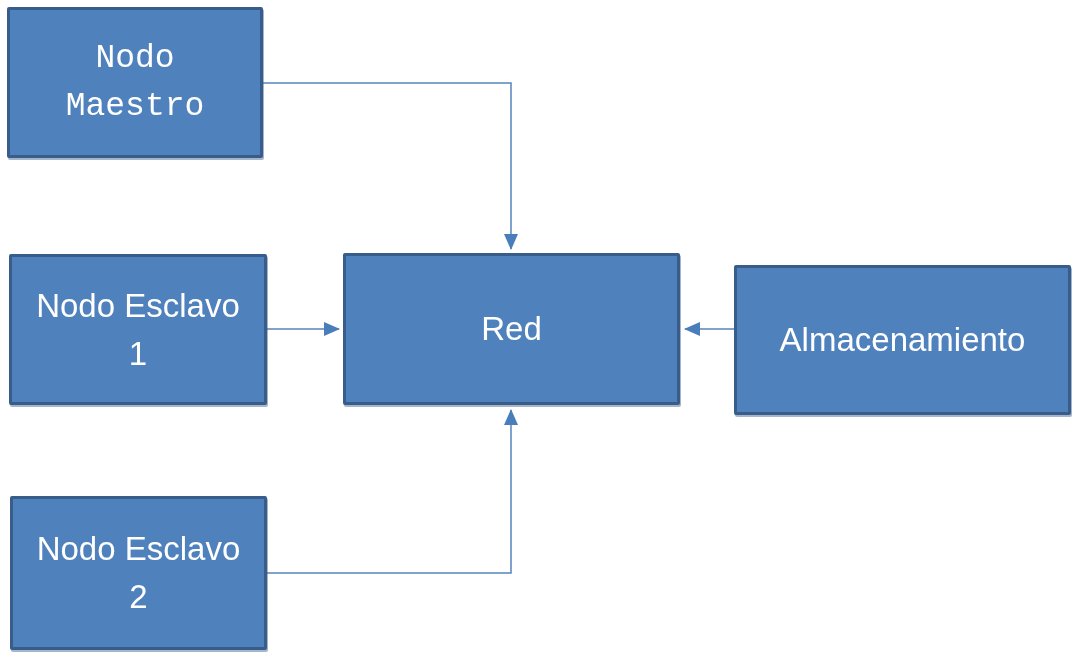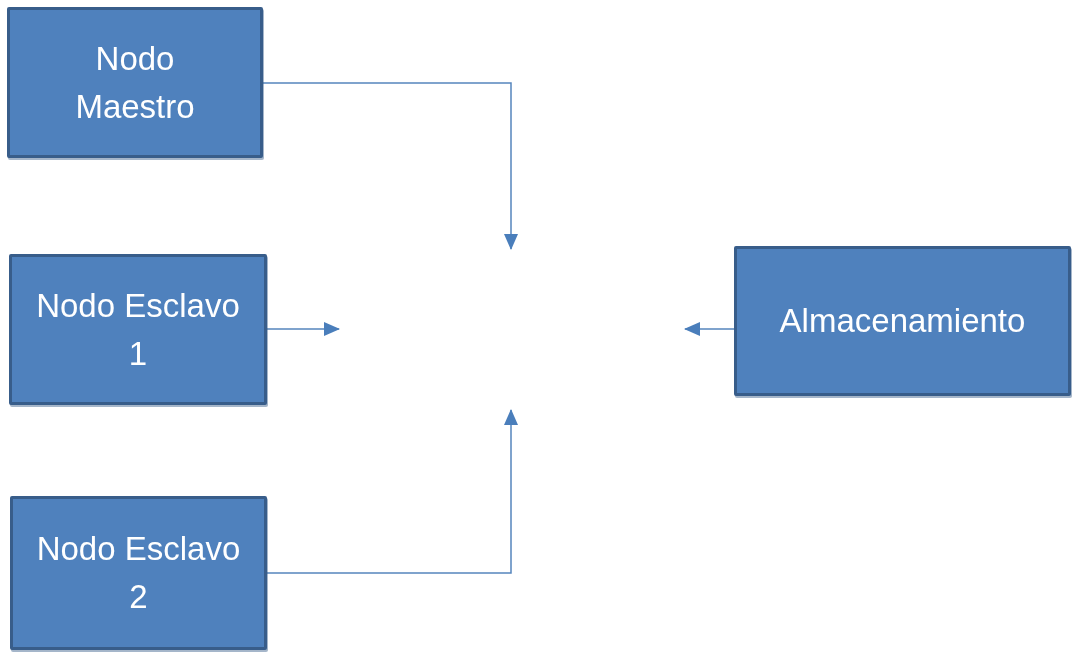--- a/index.html
+++ b/index.html
@@ -33,25 +33,25 @@
     align-items: center;
     justify-content: center;
     text-align: center;
     color: #ffffff;
     font-size: 33px;
     line-height: 1.45;
     white-space: pre-line;
     box-shadow: 1px 2px 0 rgba(56, 93, 138, 0.45);
   }
   
-  #node-nodo-maestro       { left: 7px;   top: 7px;   width: 256px; height: 151px; }
+  #node-nodo-maestro       { left: 7px;   top: 7px;   width: 256px; height: 151px; font-family: Liberation Mono, monospace; }
   #node-red-electrica-ups  { left: 735px; top: 8px;   width: 332px; height: 149px; }
   #node-nodo-esclavo-1     { left: 9px;   top: 254px; width: 258px; height: 151px; }
   #node-red                { left: 343px; top: 253px; width: 337px; height: 152px; }
-  #node-almacenamiento     { left: 734px; top: 246px; width: 337px; height: 150px; }
+  #node-almacenamiento     { left: 734px; top: 265px; width: 337px; height: 150px; }
   #node-nodo-esclavo-2     { left: 10px;  top: 496px; width: 257px; height: 154px; }
   #node-aire-acondicionado { left: 738px; top: 497px; width: 330px; height: 150px; }
 </style>
 </head>
 <body>
 
 <div class="canvas">
 
   <svg class="connector-layer" width="1082" height="657" viewBox="0 0 1082 657" xmlns="http://www.w3.org/2000/svg">
     <defs>
@@ -69,20 +69,23 @@
     <span>Nodo
 Maestro</span>
   </div>
 
 
   <div class="node" id="node-nodo-esclavo-1">
     <span>Nodo Esclavo
 1</span>
   </div>
 
+  <div class="node" id="node-red">
+    <span>Red</span>
+  </div>
 
   <div class="node" id="node-almacenamiento">
     <span>Almacenamiento</span>
   </div>
 
   <div class="node" id="node-nodo-esclavo-2">
     <span>Nodo Esclavo
 2</span>
   </div>
 

